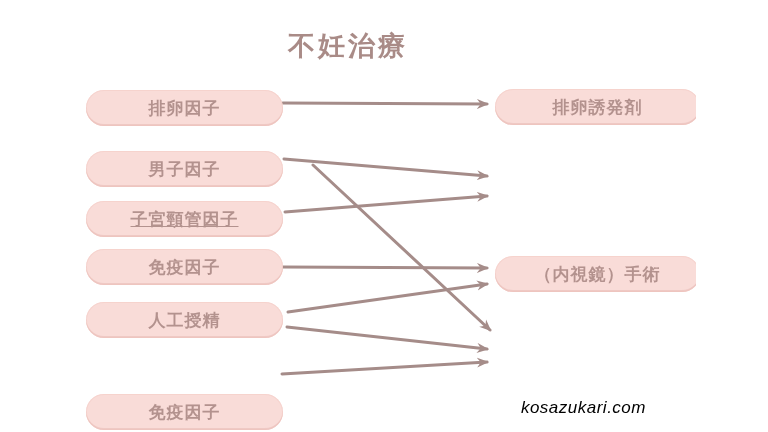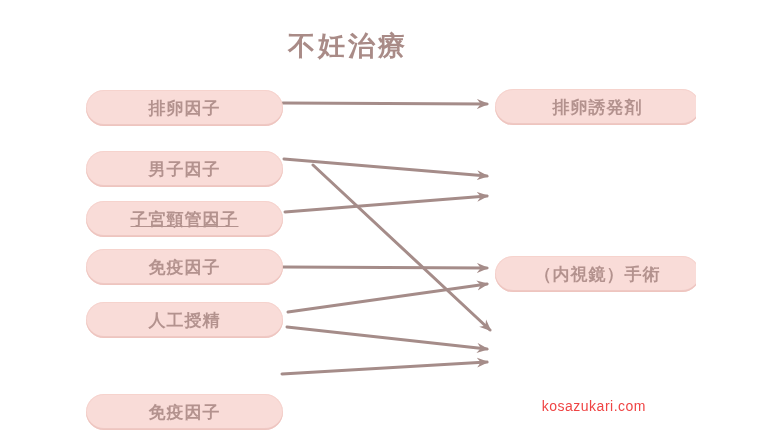--- a/index.html
+++ b/index.html
@@ -46,23 +46,24 @@
     position: absolute;
     top: 0; left: 0;
     width: 768px;
     height: 432px;
     pointer-events: none;
   }
   .watermark {
     position: absolute;
     top: 398px;
     right: 50px;
-    font-size: 14px;
-    color: #ef4444;
+    font-size: 17px;
+    color: #000000;
     letter-spacing: 0.5px;
+    font-style: italic;
   }
 </style>
 </head>
 <body>
 
 <div class="screen">
 
   <div class="title">不妊治療</div>
 
   <svg class="arrow-layer" width="768" height="432" viewBox="0 0 768 432" xmlns="http://www.w3.org/2000/svg">

